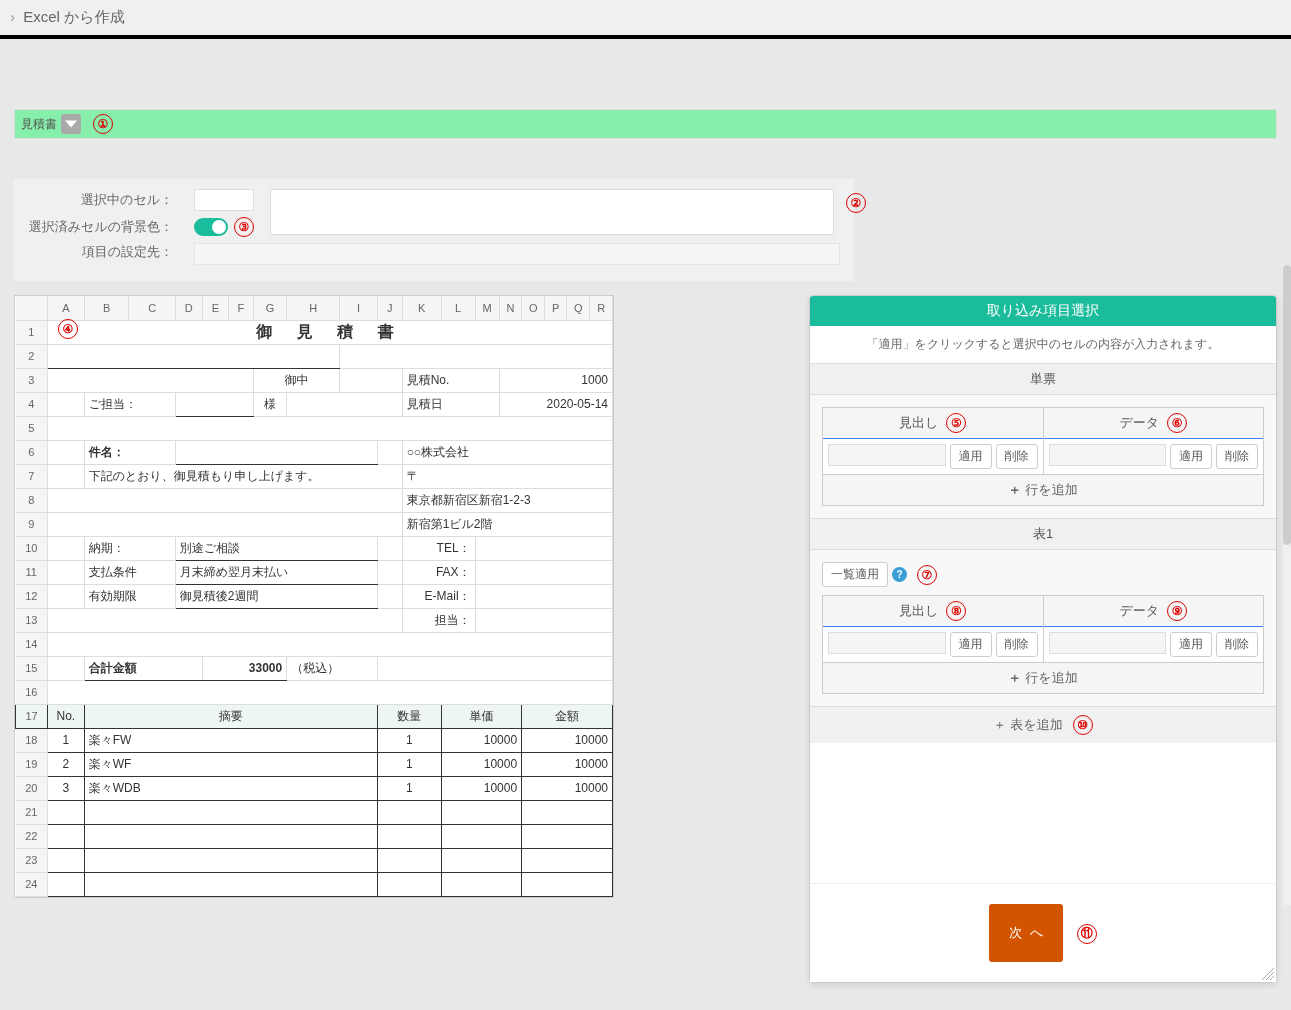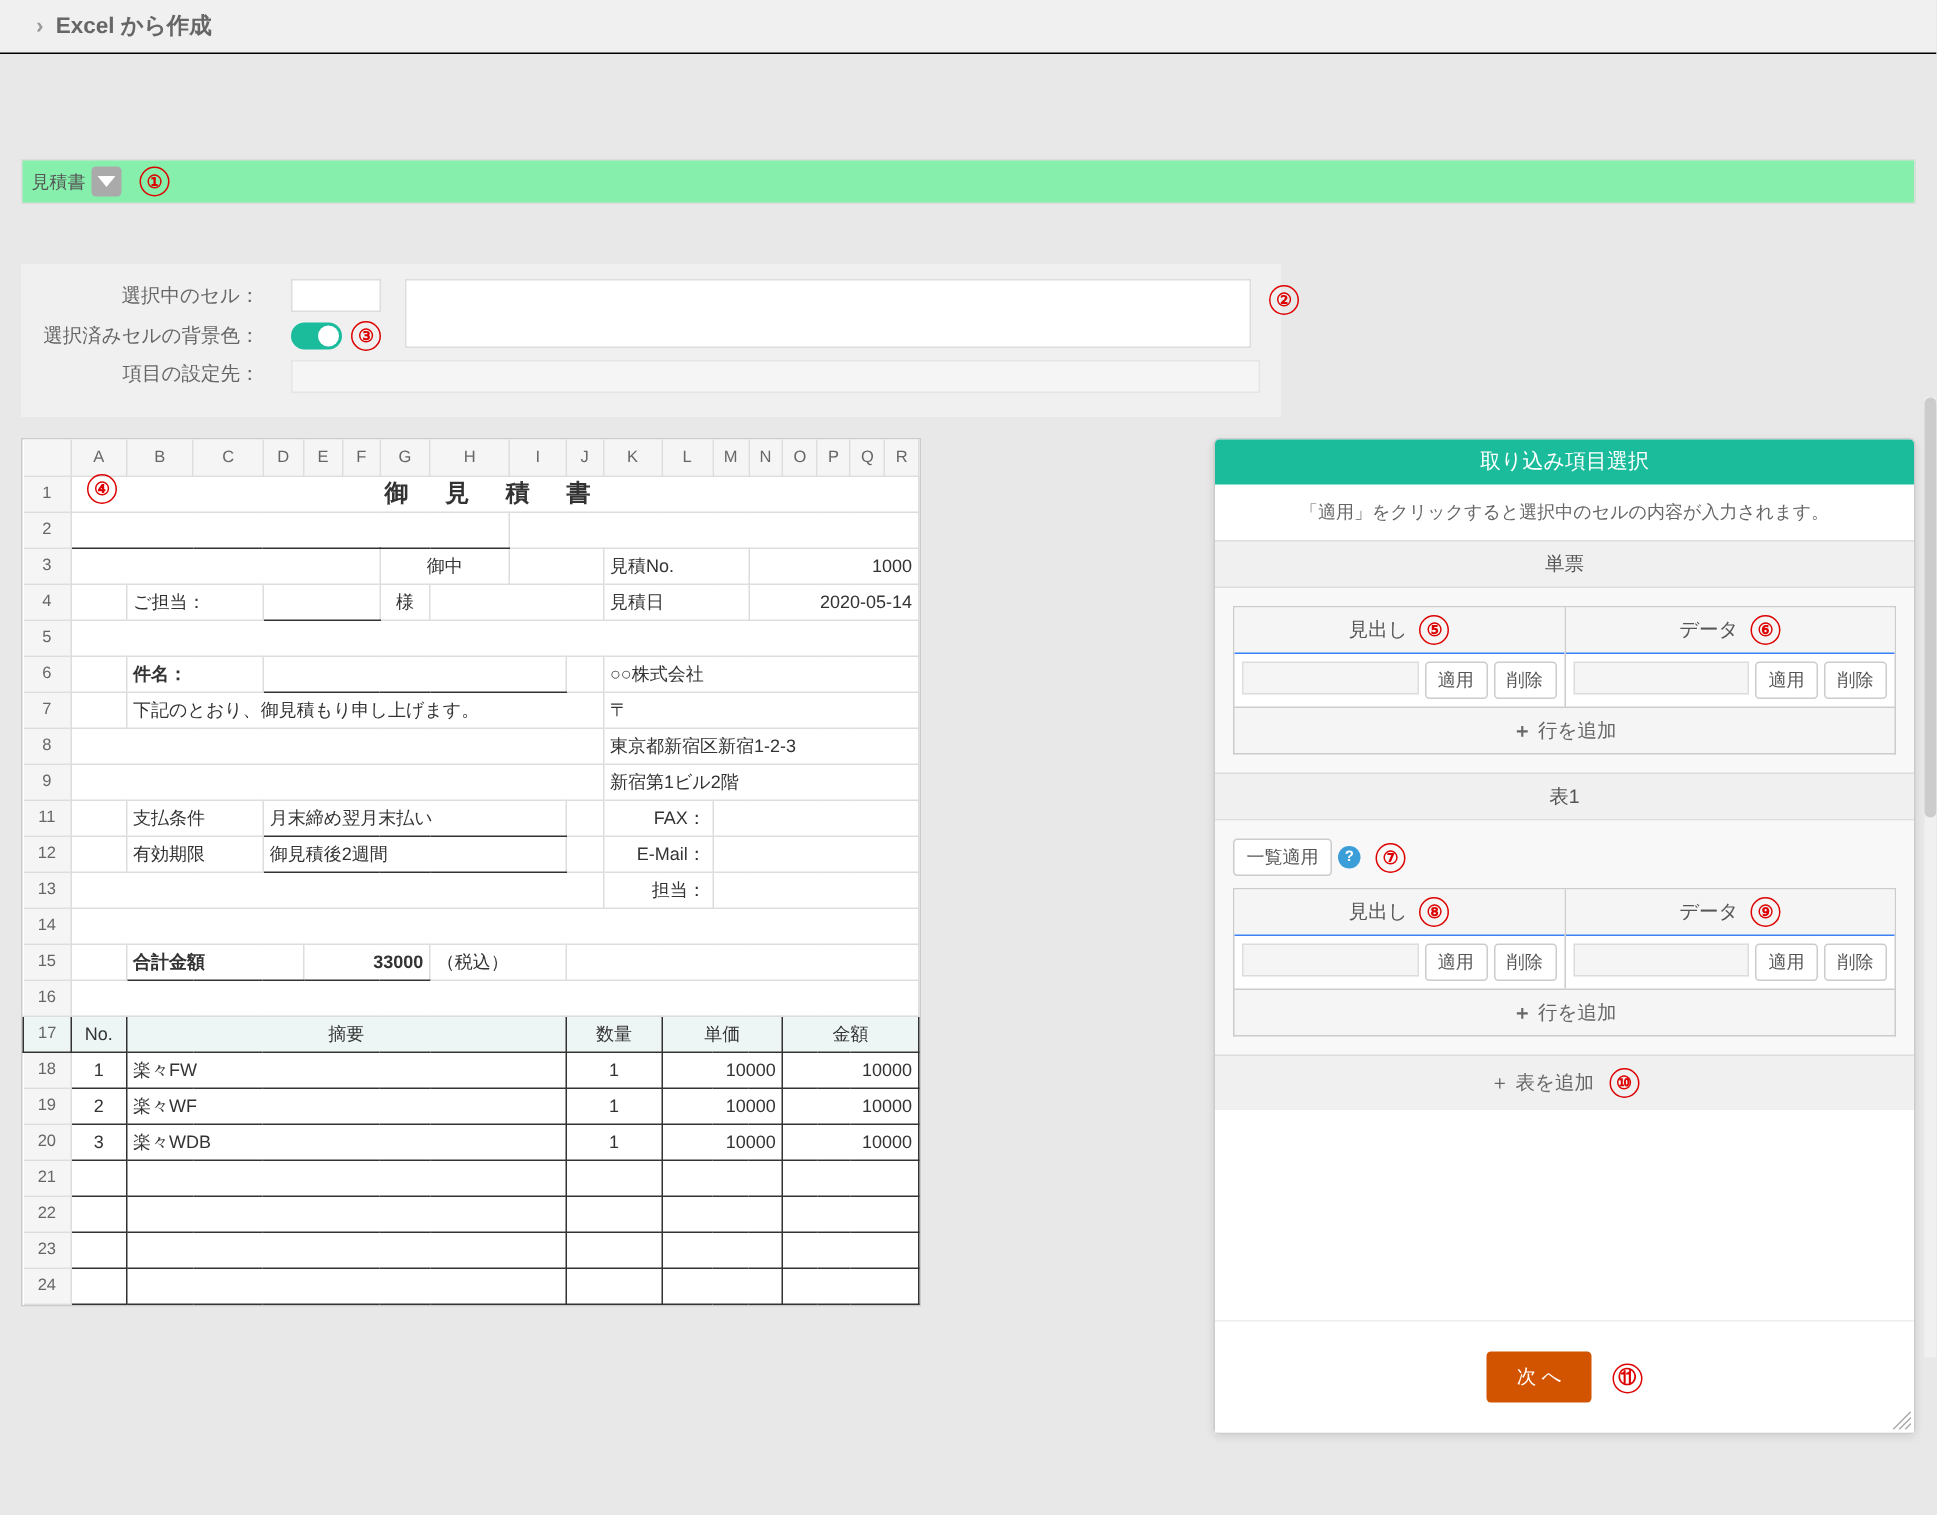--- a/index.html
+++ b/index.html
@@ -1,17 +1,17 @@
 <!DOCTYPE html>
 <html><head>
 <meta charset="utf-8">
 <style>
 * { box-sizing: border-box; margin: 0; padding: 0; }
 body { font-family: "Hiragino Sans", "Meiryo", sans-serif; font-size: 13px; color: #555; background: #e8e8e8; width: 1291px; height: 1010px; position: relative; }
-.page-header { padding: 8px 24px; color: #666; font-weight: bold; font-size: 15px; background: #f0f0f0; border-bottom: 1px solid #000000; }
+.page-header { padding: 8px 10px; color: #666; font-weight: normal; font-size: 15px; background: #f0f0f0; border-bottom: 4px solid #000000; }
 .page-header .chev { color: #999; margin-right: 4px; }
 .top-bar { margin: 70px 14px 0 14px; background: #86efac; border: 1px solid #ddd; padding: 4px 6px; display: flex; align-items: center; gap: 6px; }
 .dropdown { display: inline-flex; align-items: center; gap: 4px; font-size: 12px; }
 .dropdown .dd-btn { width: 20px; height: 20px; background: #aaa; border-radius: 3px; display: flex; align-items: center; justify-content: center; color: #fff; }
 .dropdown .dd-btn svg { width: 12px; height: 12px; }
 .info-box { margin: 40px 14px 0 14px; background: #f0f0f0; padding: 10px 14px 10px 0; width: 840px; }
 .info-row { display: flex; align-items: center; margin-bottom: 6px; }
 .info-label { width: 180px; text-align: right; padding-right: 21px; color: #666; }
 .info-val-short { width: 60px; height: 22px; background: #fff; border: 1px solid #ddd; }
 .info-val-long { flex: 1; height: 46px; background: #fff; border: 1px solid #ddd; }
@@ -43,21 +43,21 @@
 .field-col-hdr { background: #f5f5f5; text-align: center; padding: 5px; border-bottom: 1px solid #3b82f6; display: flex; align-items: center; justify-content: center; gap: 2px; }
 .field-col-body { display: flex; padding: 5px; gap: 4px; align-items: flex-start; }
 .field-input { flex: 1; height: 22px; border: 1px solid #ddd; background: #f5f5f5; }
 .btn-sm { background: #fff; border: 1px solid #ccc; padding: 3px 8px; border-radius: 3px; font-size: 12px; color: #555; cursor: pointer; }
 .add-row-btn { background: #f5f5f5; text-align: center; padding: 6px; border: 1px solid #ccc; border-top: none; color: #666; cursor: pointer; }
 .add-row-btn .plus { font-weight: bold; margin-right: 4px; }
 .bulk-apply-row { display: flex; align-items: center; gap: 4px; margin-bottom: 8px; }
 .help-icon { width: 15px; height: 15px; background: #3b9ed8; color: #fff; border-radius: 50%; display: inline-flex; align-items: center; justify-content: center; font-size: 10px; font-weight: bold; }
 .add-table-btn { text-align: center; padding: 8px; border-top: 1px solid #ddd; background: #f0f0f0; cursor: pointer; color: #666; display: flex; align-items: center; justify-content: center; gap: 4px; }
 .panel-footer { padding: 20px; text-align: center; background: #fff; border-top: 1px solid #eee; margin-top: 140px; position: relative; }
-.btn-next { background: #d35400; color: #fff; border: none; padding: 8px 20px; border-radius: 3px; font-size: 13px; cursor: pointer; }
+.btn-next { background: #d35400; color: #fff; border: none; padding: 20px 20px; border-radius: 3px; font-size: 13px; cursor: pointer; font-family: Liberation Mono, monospace; }
 .resize-handle { position: absolute; right: 2px; bottom: 2px; width: 12px; height: 12px; }
 .resize-handle svg { width: 12px; height: 12px; }
 .scrollbar-v { position: absolute; right: 0; top: 265px; width: 8px; height: 640px; background: #f0f0f0; }
 .scrollbar-v .thumb { position: absolute; top: 0; width: 8px; height: 280px; background: #ccc; border-radius: 4px; }
 .row-flex { display: flex; align-items: flex-start; }
 </style>
 </head>
 <body>
 
 <div class="page-header">
@@ -182,20 +182,29 @@
               <td class="rowhdr">8</td>
               <td colspan="10"></td>
               <td colspan="8">東京都新宿区新宿1-2-3</td>
             </tr>
             <tr>
               <td class="rowhdr">9</td>
               <td colspan="10"></td>
               <td colspan="8">新宿第1ビル2階</td>
             </tr>
             <tr>
+              <td class="rowhdr">10</td>
+              <td colspan="1"></td>
+              <td colspan="2">納期：</td>
+              <td colspan="6" class="underline-cell">別途ご相談</td>
+              <td colspan="1"></td>
+              <td colspan="2" class="right">TEL：</td>
+              <td colspan="6"></td>
+            </tr>
+            <tr>
               <td class="rowhdr">11</td>
               <td colspan="1"></td>
               <td colspan="2">支払条件</td>
               <td colspan="6" class="underline-cell">月末締め翌月末払い</td>
               <td colspan="1"></td>
               <td colspan="2" class="right">FAX：</td>
               <td colspan="6"></td>
             </tr>
             <tr>
               <td class="rowhdr">12</td>

